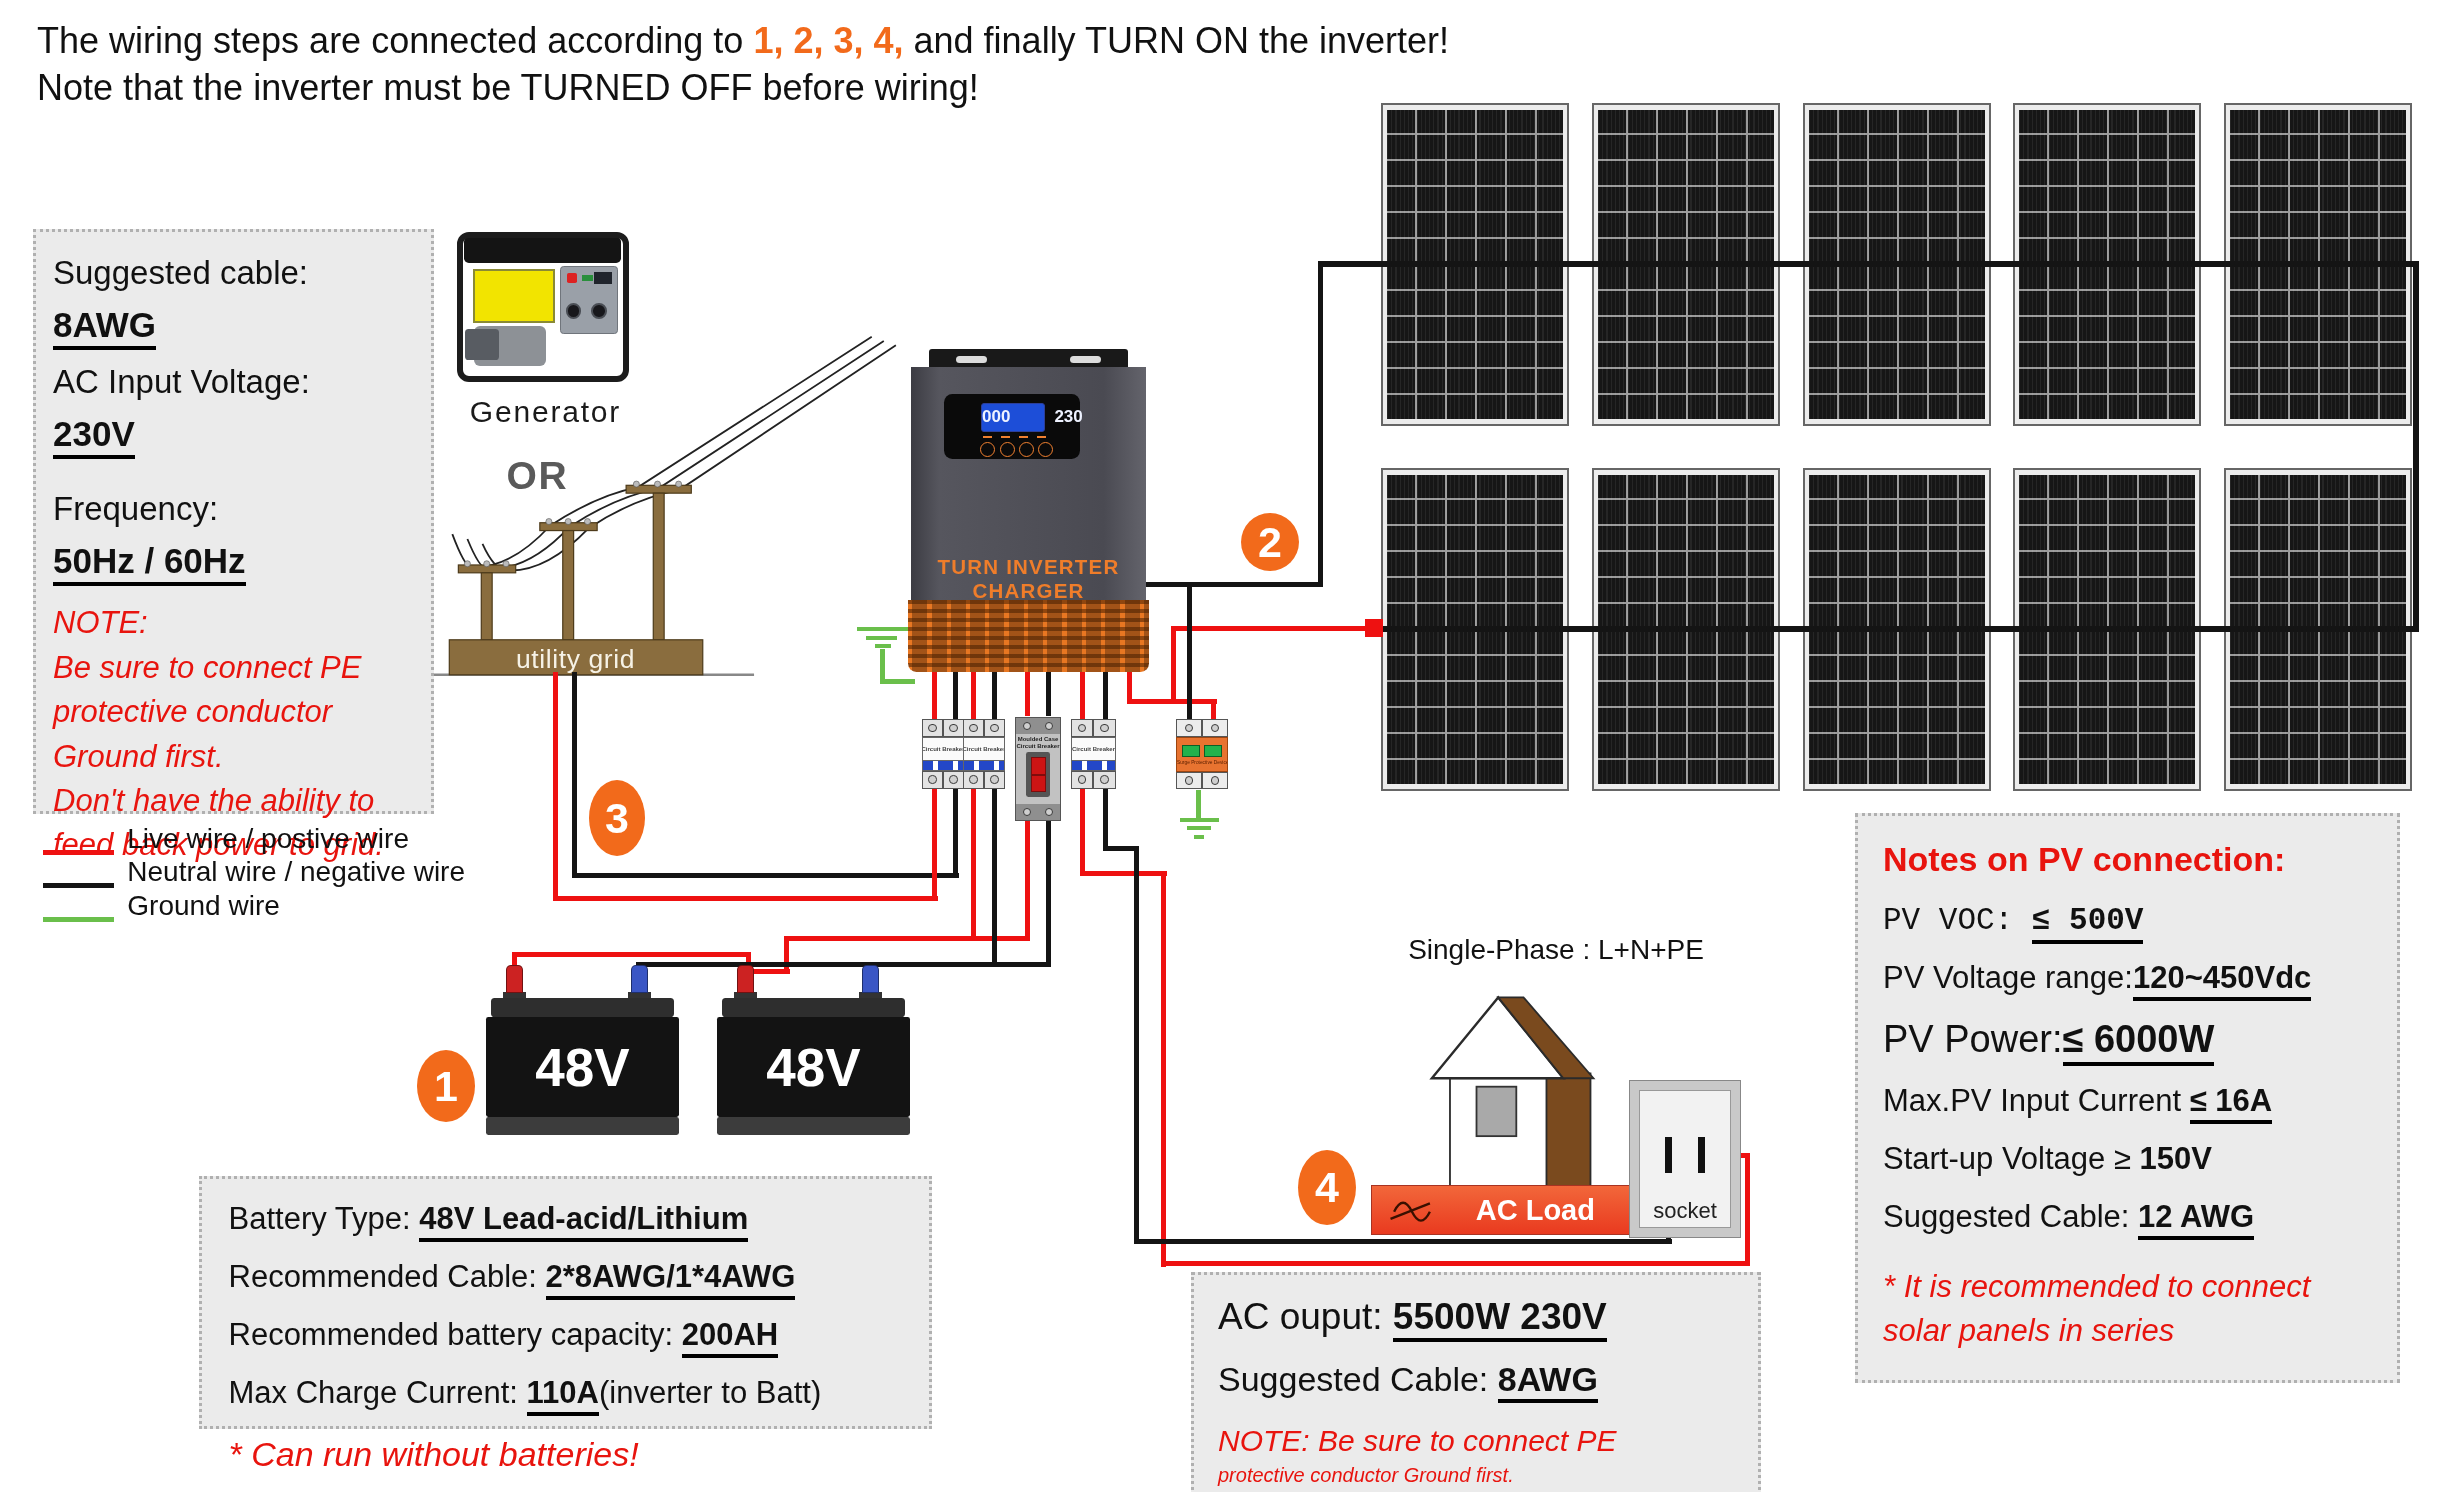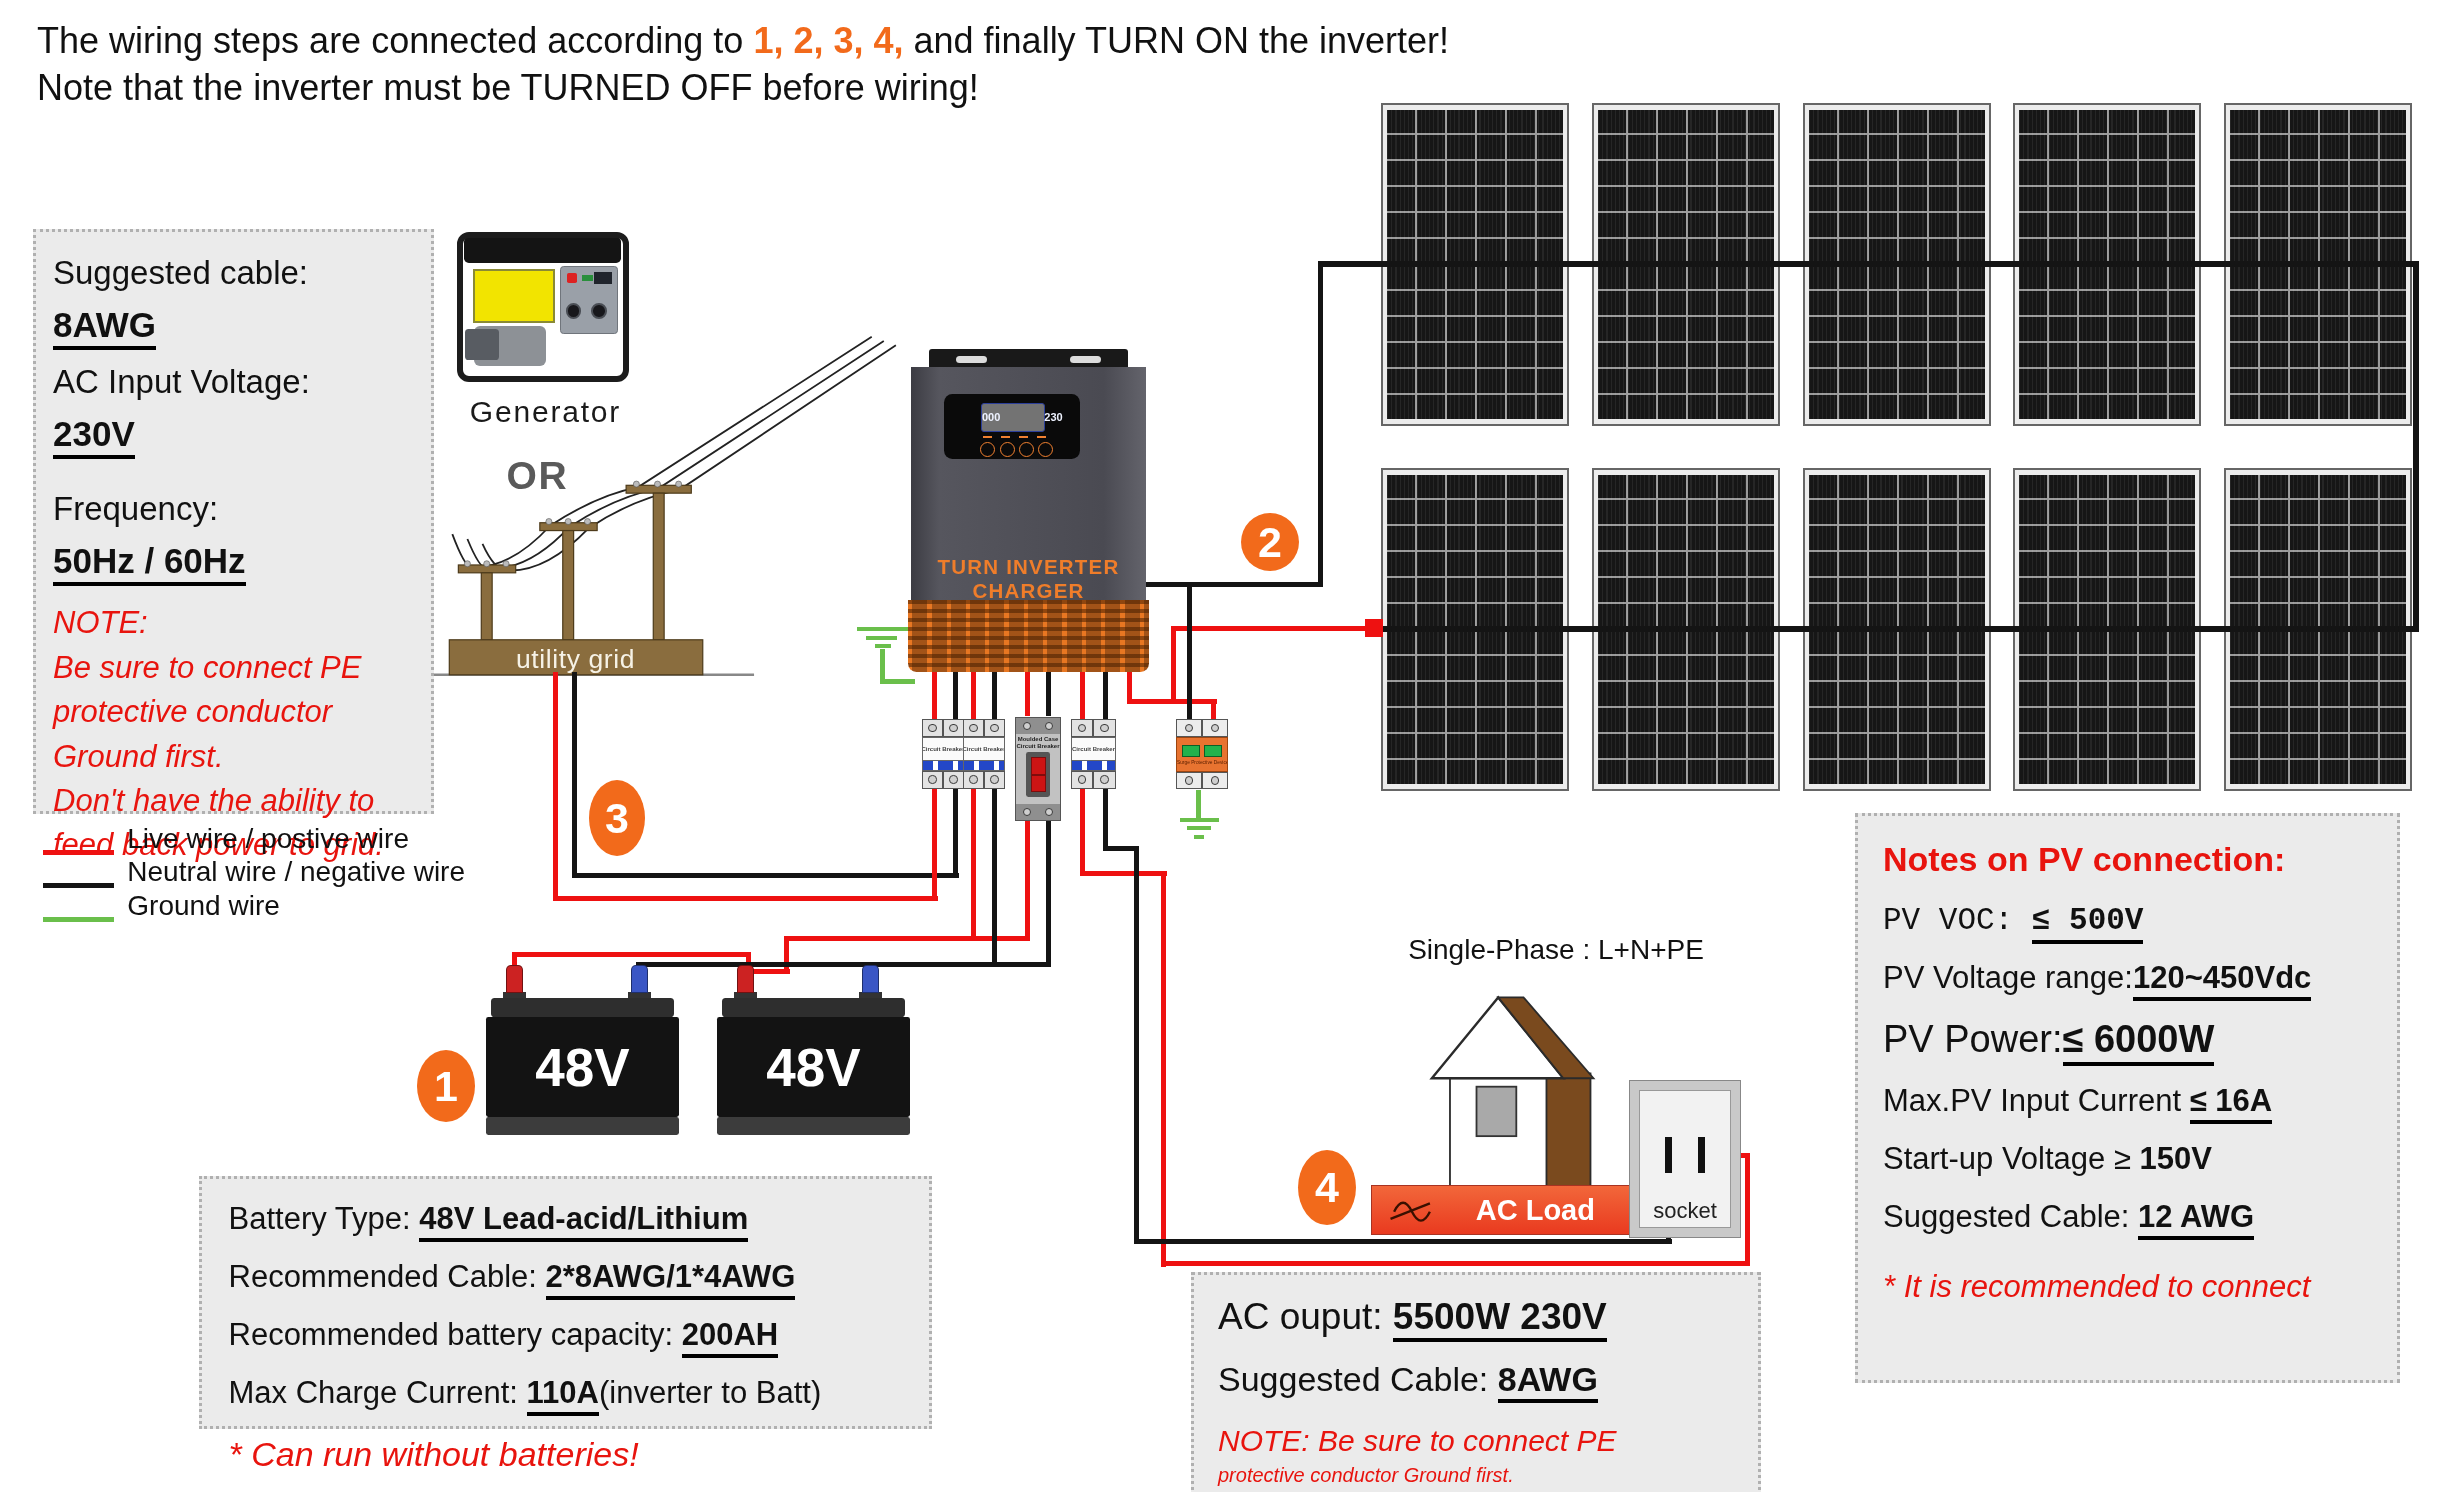--- a/index.html
+++ b/index.html
@@ -28,22 +28,22 @@
     background-image:
       repeating-linear-gradient(90deg,rgba(255,255,255,0.07) 0 1.2px,transparent 1.2px 4.2px),
       repeating-linear-gradient(90deg,transparent 0 28px,#9a9a9a 28px 30px),
       repeating-linear-gradient(0deg,transparent 0 24px,#9a9a9a 24px 26px);}
   
   #inv-bracket{position:absolute;left:929px;top:349px;width:199px;height:22px;background:#191919;border-radius:3px;z-index:6;}
   .inv-slot{position:absolute;top:7.2px;width:31px;height:7.2px;background:#dcdcdc;border-radius:3.6px;}
   #inv-body{position:absolute;left:911px;top:367px;width:235px;height:233px;z-index:6;
     background:linear-gradient(90deg,#3c3c43,#56565e 12%,#4a4a52 82%,#64646c);}
   #inv-display{position:absolute;left:33px;top:26.5px;width:136px;height:65px;background:#0a0a0a;border-radius:8.4px;}
-  #inv-lcd{position:absolute;left:37px;top:9px;width:62px;height:27px;background:#737373;border:1.2px solid #2c3f9a;
-    border-radius:3px;color:#eef2ff;font-size:11px;font-weight:bold;display:flex;align-items:center;justify-content:space-around;gap:44px;}
+  #inv-lcd{position:absolute;left:37px;top:9px;width:62px;height:27px;background:#1d4ed8;border:1.2px solid #2c3f9a;
+    border-radius:3px;color:#eef2ff;font-size:17px;font-weight:bold;display:flex;align-items:center;justify-content:space-around;gap:44px;}
   .inv-dash{position:absolute;top:42px;width:9px;height:2.4px;background:#f08030;}
   .inv-btn{position:absolute;top:48px;width:13.3px;height:13.3px;border:1.2px solid #f08030;border-radius:50%;}
   #inv-brand{position:absolute;left:0;top:188px;width:100%;text-align:center;color:#ef7d2a;
     font-size:20.5px;font-weight:bold;letter-spacing:1.2px;}
   #inv-vents{position:absolute;left:908px;top:600px;width:241px;height:72px;z-index:6;
     background-color:#e87722;border-radius:0 0 8.4px 8.4px;
     background-image:
       repeating-linear-gradient(0deg,transparent 0 5.4px,rgba(70,30,0,0.55) 5.4px 9px),
       repeating-linear-gradient(90deg,transparent 0 4.2px,rgba(0,0,0,0.30) 4.2px 19.3px);}
   
@@ -488,16 +488,17 @@
 
   <div class="infobox" style="left:1855px;top:813px;width:545px;height:570px;padding:24px 25px;">
     <div style="font-size:34px;font-weight:bold;color:#e8140e;">Notes on PV connection:</div>
     <div style="font-size:31px;margin-top:24px;font-family:Liberation Mono, monospace;"><span>PV VOC: </span><span class="uv">≤ 500V</span></div>
     <div style="font-size:31px;margin-top:22px;"><span>PV Voltage range:</span><span class="uv">120~450Vdc</span></div>
     <div style="font-size:38px;margin-top:22px;"><span>PV Power:</span><span class="uv">≤ 6000W</span></div>
     <div style="font-size:31px;margin-top:22px;"><span>Max.PV Input Current </span><span class="uv">≤ 16A</span></div>
     <div style="font-size:31px;margin-top:22px;"><span>Start-up Voltage ≥ </span><span style="font-weight:bold;">150V</span></div>
     <div style="font-size:31px;margin-top:22px;"><span>Suggested Cable: </span><span class="uv">12 AWG</span></div>
     <div class="red-i" style="font-size:31px;margin-top:34px;">* It is recommended to connect</div>
+    <div class="red-i" style="font-size:31px;margin-top:8.4px;">solar panels in series</div>
   </div>
 
 </div>
 
 
 </body></html>

